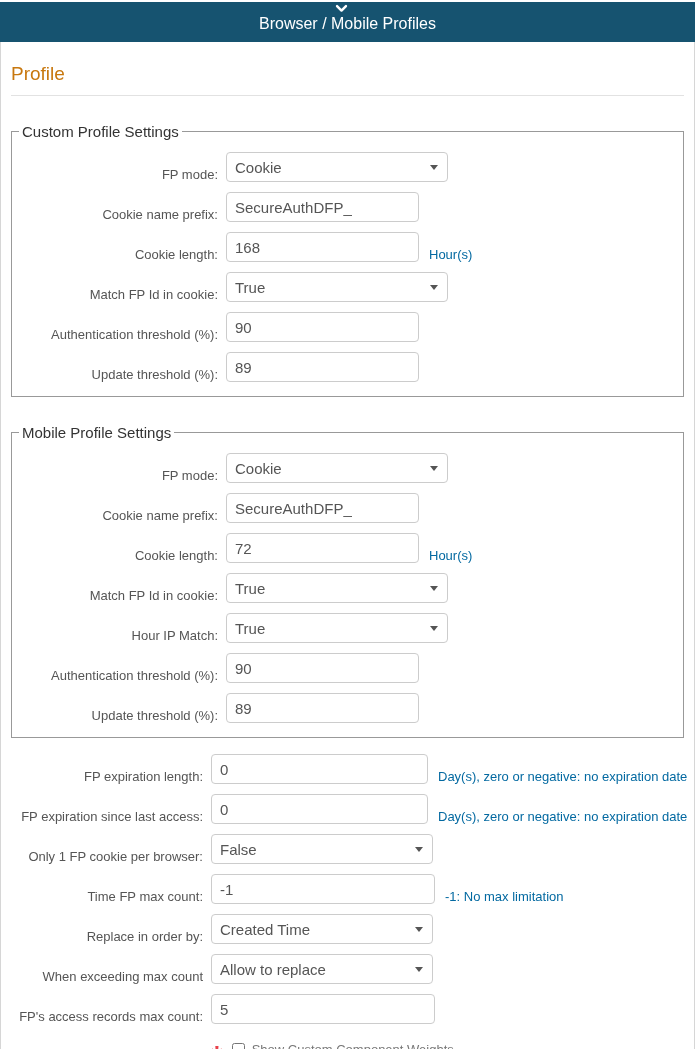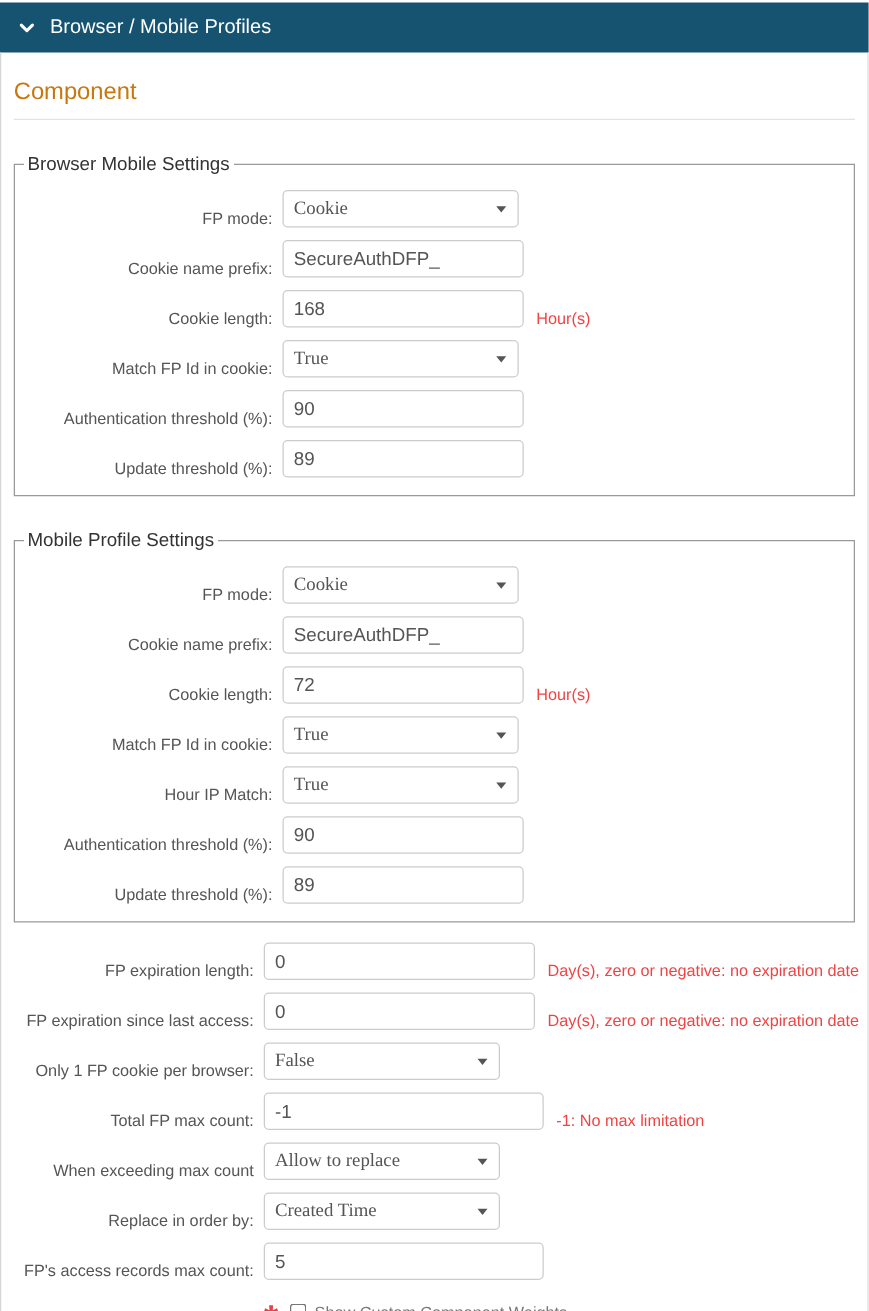--- a/index.html
+++ b/index.html
@@ -11,20 +11,21 @@
   }
   .header {
     margin-top: 2px;
     height: 40px;
     background: #165370;
     color: #fff;
     display: flex;
     align-items: center;
     padding: 0 15px;
     font-size: 16px;
+    flex-direction: column;
   }
   .header .chev { display: inline-flex; margin-right: 12px; }
   .content {
     border-left: 1px solid #d6d6d6;
     border-right: 1px solid #d6d6d6;
     padding: 0 10px 20px;
     min-height: 1007px;
   }
   .settings-title {
     color: #c8780f;
@@ -68,39 +69,38 @@
     color: #555;
     font-size: 15px;
     font-family: inherit;
     padding: 0 8px;
     outline: none;
   }
   .text-input { width: 193px; }
   .outer .text-input { width: 224px; }
   .select-wrap { position: relative; display: inline-block; }
   .select-wrap select {
-    width: 189px;
+    width: 222px;
     appearance: none;
     -webkit-appearance: none;
     -moz-appearance: none;
     padding-right: 24px;
-    font-family: Liberation Serif, serif;
   }
   .caret {
     position: absolute;
     right: 10px;
     top: 50%;
     margin-top: -2px;
     width: 0; height: 0;
     border-left: 4px solid transparent;
     border-right: 4px solid transparent;
     border-top: 5px solid #555;
     pointer-events: none;
   }
-  .suffix { margin-left: 10px; font-size: 13px; color: #ef4444; white-space: nowrap; }
+  .suffix { margin-left: 10px; font-size: 13px; color: #0369a1; white-space: nowrap; }
   .checkbox-row { display: flex; align-items: center; margin: 18px 0 0 200px; }
   .required {
     color: #e8414b;
     font-size: 30px;
     font-weight: 700;
     line-height: 14px;
     margin-right: 9px;
     position: relative;
     top: 6px;
   }
@@ -114,25 +114,25 @@
   <span class="chev">
     <svg width="13" height="13" viewBox="0 0 16 16" aria-hidden="true">
       <path d="M2.5 5l5.5 5.5L13.5 5" fill="none" stroke="#ffffff" stroke-width="3" stroke-linecap="round" stroke-linejoin="round"></path>
     </svg>
   </span>
   <span>Browser / Mobile Profiles</span>
 </div>
 
 <div class="content">
 
-  <h2 class="settings-title">Component</h2>
+  <h2 class="settings-title">Profile</h2>
   <hr class="settings-rule">
 
   <fieldset>
-    <legend>Browser Mobile Settings</legend>
+    <legend>Custom Profile Settings</legend>
 
     <div class="form-row">
       <label class="form-label">FP mode:</label>
       <span class="select-wrap">
         <select><option>Cookie</option></select>
         <span class="caret"></span>
       </span>
     </div>
 
     <div class="form-row">
@@ -230,37 +230,37 @@
 
     <div class="form-row">
       <label class="form-label">Only 1 FP cookie per browser:</label>
       <span class="select-wrap">
         <select><option>False</option></select>
         <span class="caret"></span>
       </span>
     </div>
 
     <div class="form-row">
-      <label class="form-label">Total FP max count:</label>
+      <label class="form-label">Time FP max count:</label>
       <input type="text" class="text-input" value="-1" style="">
       <span class="suffix">-1: No max limitation</span>
     </div>
 
     <div class="form-row">
+      <label class="form-label">Replace in order by:</label>
+      <span class="select-wrap">
+        <select><option>Created Time</option></select>
+        <span class="caret"></span>
+      </span>
+    </div>
+
+    <div class="form-row">
       <label class="form-label">When exceeding max count</label>
       <span class="select-wrap">
         <select><option>Allow to replace</option></select>
-        <span class="caret"></span>
-      </span>
-    </div>
-
-    <div class="form-row">
-      <label class="form-label">Replace in order by:</label>
-      <span class="select-wrap">
-        <select><option>Created Time</option></select>
         <span class="caret"></span>
       </span>
     </div>
 
     <div class="form-row">
       <label class="form-label">FP's access records max count:</label>
       <input type="text" class="text-input" value="5" style="">
     </div>
 
     <div class="checkbox-row">

